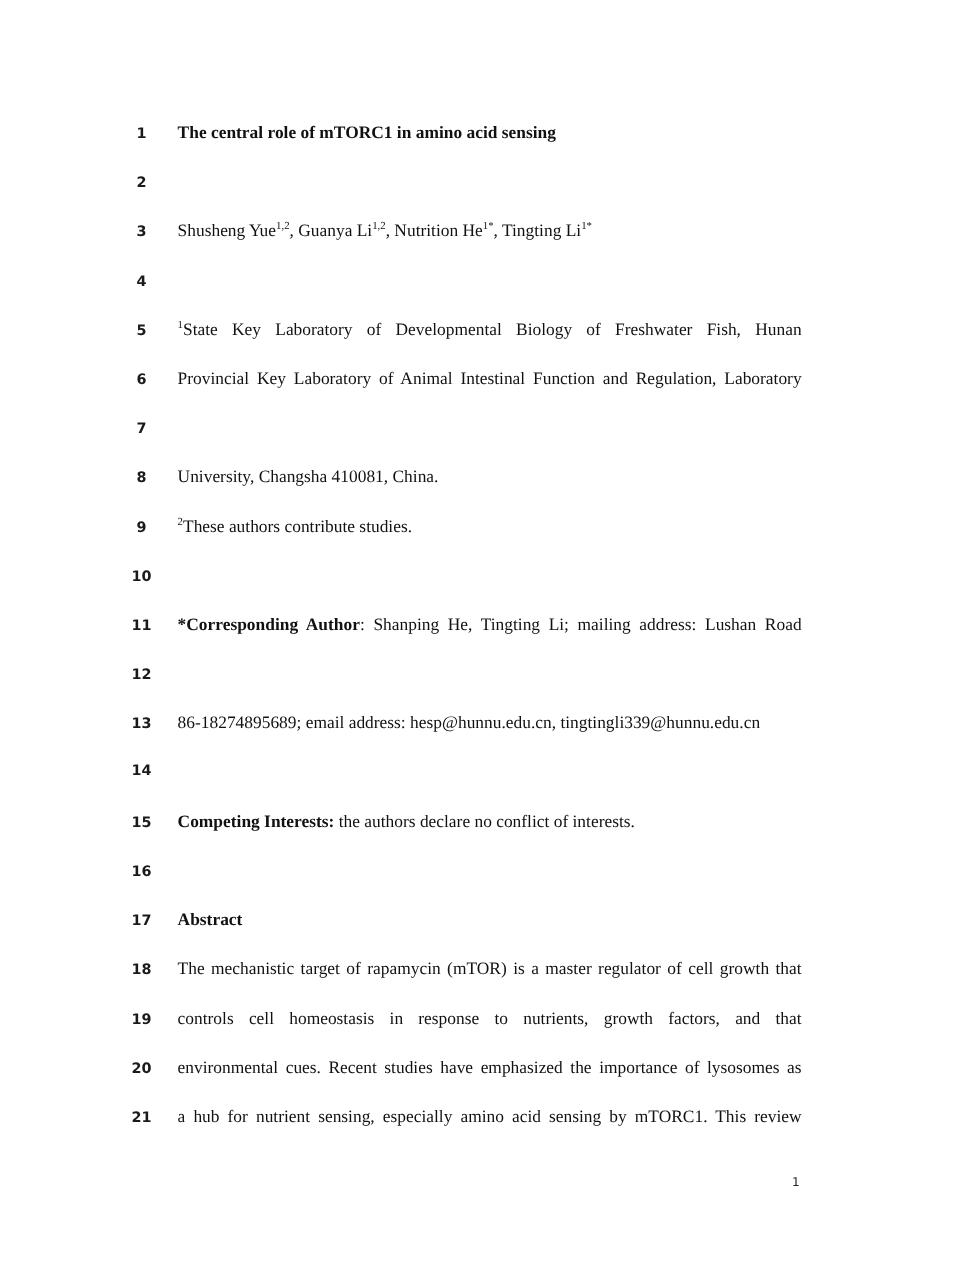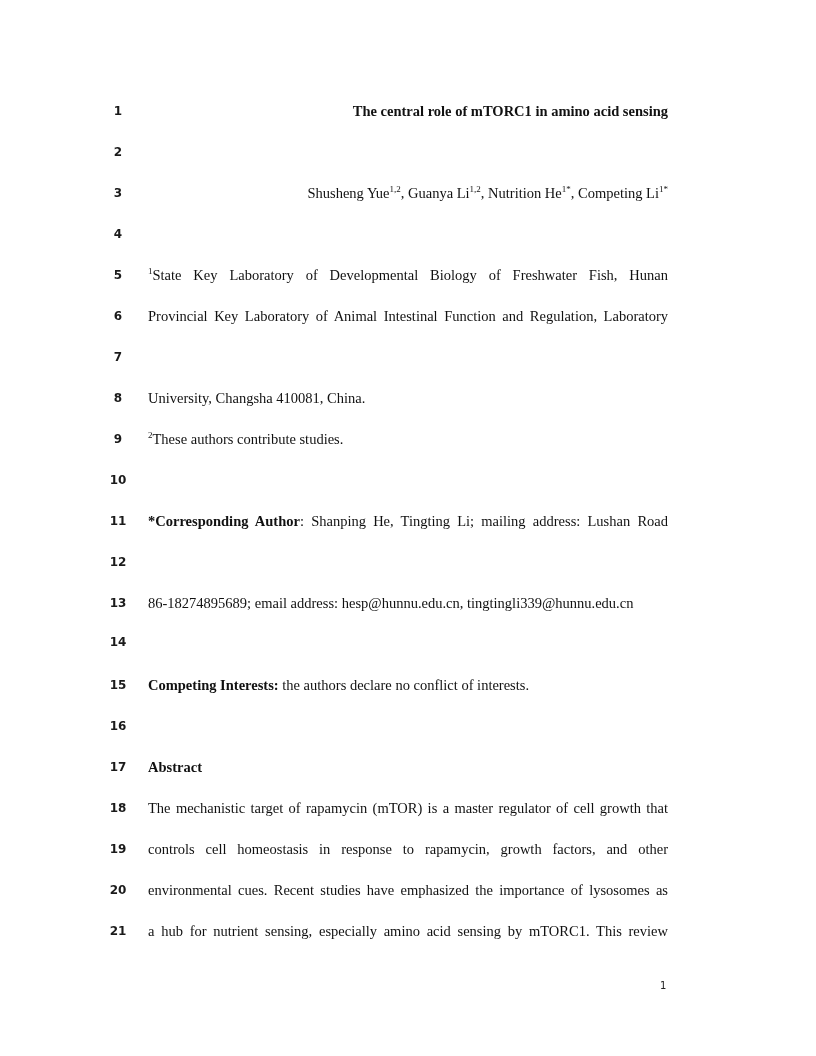--- a/index.html
+++ b/index.html
@@ -12,21 +12,21 @@
       position: absolute; left: 108px; width: 20px; text-align: center;
       font-family: "DejaVu Sans", sans-serif; font-size: 12px; font-weight: bold;
       color: #1a1a1a; top: 3px;
     }
     .txt {
       position: absolute; left: 148px; width: 520px;
       font-family: "Liberation Serif", serif; font-size: 14.5px; color: #111;
       white-space: nowrap; top: 2px;
     }
     .justify { text-align: justify; text-align-last: justify; white-space: normal; }
-    .center { left: 148px; width: 520px; text-align: right; }
+    .center { left: 148px; width: 520px; text-align: left; }
     .bold { font-weight: bold; }
     sup { font-size: 9px; vertical-align: super; line-height: 0; }
     .pagenum {
       position: absolute; left: 660px; top: 980px;
       font-family: "DejaVu Sans", sans-serif; font-size: 10px; color: #222;
     }
   </style>
 </head>
 <body>
 
@@ -36,21 +36,21 @@
     <span class="ln">1</span>
     <span class="txt center bold">The central role of mTORC1 in amino acid sensing</span>
   </div>
 
   <div class="line" style="top:142px">
     <span class="ln">2</span>
   </div>
 
   <div class="line" style="top:183px">
     <span class="ln">3</span>
-    <span class="txt center"><span>Shusheng Yue</span><sup>1,2</sup>, <span>Guanya Li</span><sup>1,2</sup>, <span>Nutrition He</span><sup>1*</sup>, <span>Competing Li</span><sup>1*</sup></span>
+    <span class="txt center"><span>Shusheng Yue</span><sup>1,2</sup>, <span>Guanya Li</span><sup>1,2</sup>, <span>Nutrition He</span><sup>1*</sup>, <span>Tingting Li</span><sup>1*</sup></span>
   </div>
 
   <div class="line" style="top:224px">
     <span class="ln">4</span>
   </div>
 
   <div class="line" style="top:265px">
     <span class="ln">5</span>
     <span class="txt justify"><sup>1</sup><span>State Key Laboratory of Developmental Biology of Freshwater Fish, Hunan</span></span>
   </div>
@@ -110,21 +110,21 @@
     <span class="txt bold">Abstract</span>
   </div>
 
   <div class="line" style="top:798px">
     <span class="ln">18</span>
     <span class="txt justify">The mechanistic target of rapamycin (mTOR) is a master regulator of cell growth that</span>
   </div>
 
   <div class="line" style="top:839px">
     <span class="ln">19</span>
-    <span class="txt justify">controls cell homeostasis in response to rapamycin, growth factors, and other</span>
+    <span class="txt justify">controls cell homeostasis in response to nutrients, growth factors, and that</span>
   </div>
 
   <div class="line" style="top:880px">
     <span class="ln">20</span>
     <span class="txt justify">environmental cues. Recent studies have emphasized the importance of lysosomes as</span>
   </div>
 
   <div class="line" style="top:921px">
     <span class="ln">21</span>
     <span class="txt justify">a hub for nutrient sensing, especially amino acid sensing by mTORC1. This review</span>

